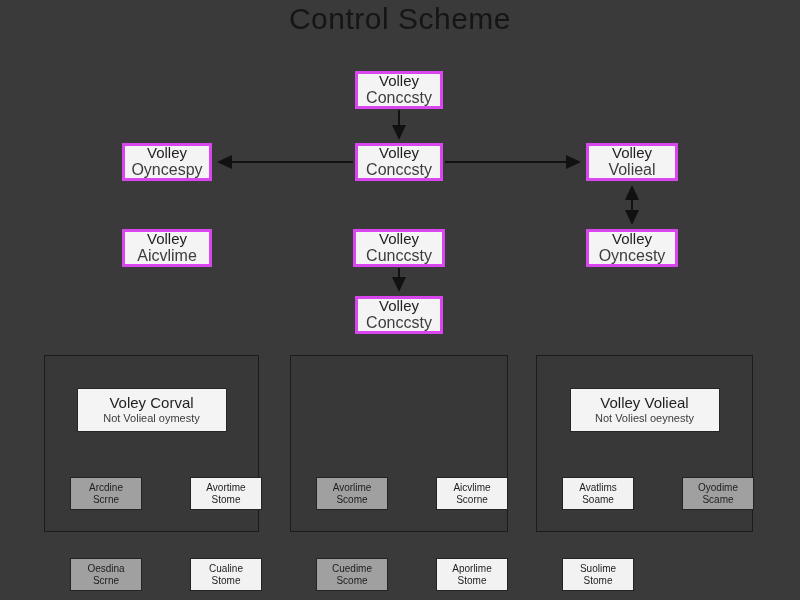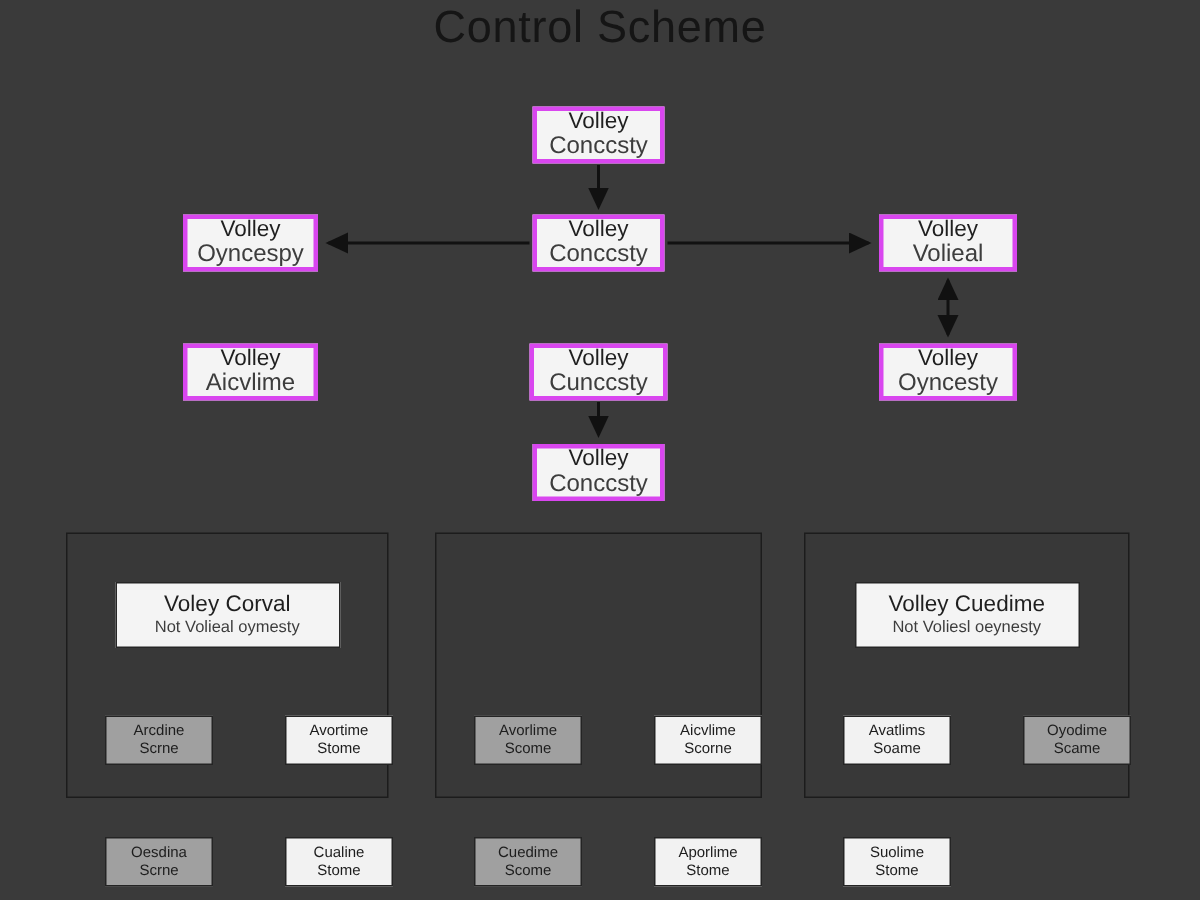--- a/index.html
+++ b/index.html
@@ -213,21 +213,21 @@
       </div>
       <div class="mini white">
         <span>Aporlime</span>
         <span>Stome</span>
       </div>
     </div>
   </div>
 
   <div class="panel" id="panel-3">
     <div class="panel-header">
-      <span class="t">Volley Cuedime</span>
+      <span class="t">Volley Volieal</span>
       <span class="s">Not Voliesl oeynesty</span>
     </div>
     <div class="mini-grid">
       <div class="mini white">
         <span>Avatlims</span>
         <span>Soame</span>
       </div>
       <div class="mini gray">
         <span>Oyodime</span>
         <span>Scame</span>

